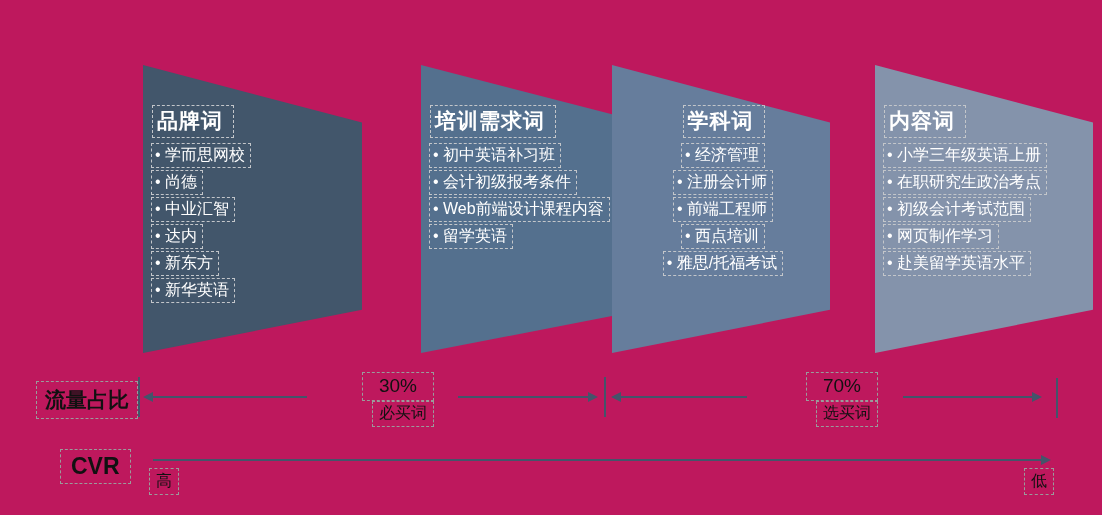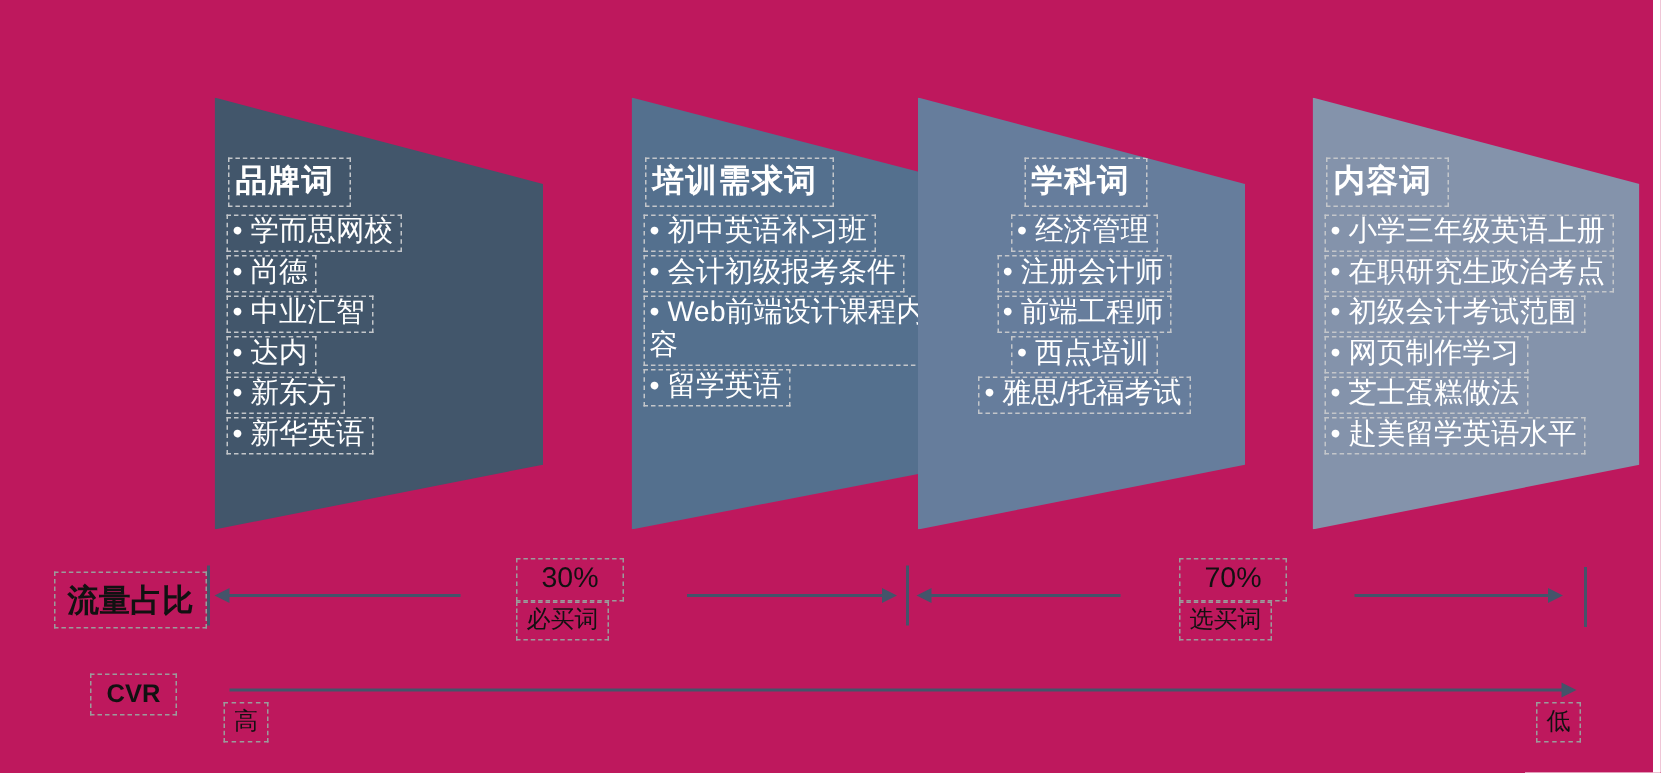--- a/index.html
+++ b/index.html
@@ -12,39 +12,39 @@
     position:absolute;top:65px;height:288px;color:#fff;
     clip-path:polygon(0 0,100% 20%,100% 85%,0 100%);
   }
   .trap-inner{padding:40px 4px 0 8px;}
   .trap-title{
     display:inline-block;font-size:21px;font-weight:bold;letter-spacing:1px;
     border:1px dashed #c3c6ca;padding:2px 10px 3px 4px;margin:0 0 5px 1px;line-height:26px;
   }
   .trap-item{display:block;margin:0 0 2px 0;}
   .item-box{
-    display:inline-block;font-size:19px;line-height:22px;
+    display:inline-block;font-size:16px;line-height:22px;
     border:1px dashed #c3c6ca;padding:0 5px 1px 3px;
   }
   .item-box::before{content:"• ";}
   
   .dash-label{
     position:absolute;border:1px dashed #9b9b9b;color:#111;background:transparent;
   }
   .vline{position:absolute;width:2px;}
   .arrow{position:absolute;height:2px;}
   .arrow.right::after{
     content:"";position:absolute;right:-9px;top:-4px;border-left:10px solid;
     border-left-color:inherit;border-top:5px solid transparent;border-bottom:5px solid transparent;
   }
   .arrow.left::before{
     content:"";position:absolute;left:-9px;top:-4px;border-right:10px solid;
     border-right-color:inherit;border-top:5px solid transparent;border-bottom:5px solid transparent;
   }
-  .pct-group{position:absolute;text-align:left;color:#111;}
+  .pct-group{position:absolute;text-align:right;color:#111;}
   .pct-box{display:inline-block;border:1px dashed #9b9b9b;font-size:19px;padding:2px 16px 3px 16px;}
   .tag-box{display:inline-block;border:1px dashed #9b9b9b;font-size:16px;padding:1px 6px 2px 6px;margin-top:0px;}
 </style>
 </head>
 <body>
 
 <div class="canvas">
 
   <div class="trap" style="left: 143px; width: 219px; background-color: rgb(66, 86, 107);">
     <div class="trap-inner">
@@ -79,21 +79,20 @@
     </div>
   </div>
 
   <div class="trap" style="left: 847px; width: 218px; background-color: rgb(132, 147, 171); margin-left: 28px;">
     <div class="trap-inner">
       <span class="trap-title">内容词</span>
       <span class="trap-item"><span class="item-box">小学三年级英语上册</span></span>
       <span class="trap-item"><span class="item-box">在职研究生政治考点</span></span>
       <span class="trap-item"><span class="item-box">初级会计考试范围</span></span>
       <span class="trap-item"><span class="item-box">网页制作学习</span></span>
-      <span class="trap-item"><span class="item-box">芝士蛋糕做法</span></span>
       <span class="trap-item"><span class="item-box">赴美留学英语水平</span></span>
     </div>
   </div>
 
   <span class="dash-label" style="left:36px;top:381px;font-size:21px;font-weight:bold;padding:4px 8px;">流量占比</span>
 
   <div class="vline" style="left: 138px; top: 377px; height: 40px; background-color: rgb(68, 84, 106);"></div>
 
   <div class="arrow left" style="left: 152px; top: 396px; width: 155px; border-right-color: rgb(68, 84, 106); background-color: rgb(68, 84, 106);"></div>
 
@@ -110,21 +109,21 @@
 
   <div class="pct-group" style="left:786px;top:372px;width:92px;">
     <span class="pct-box">70%</span><br>
     <span class="tag-box">选买词</span>
   </div>
 
   <div class="arrow right" style="left: 903px; top: 396px; width: 130px; border-left-color: rgb(68, 84, 106); background-color: rgb(68, 84, 106);"></div>
 
   <div class="vline" style="left: 1056px; top: 378px; height: 40px; background-color: rgb(68, 84, 106);"></div>
 
-  <span class="dash-label" style="left:60px;top:449px;font-size:17px;font-weight:bold;padding:3px 10px;">CVR</span>
+  <span class="dash-label" style="left:60px;top:449px;font-size:23px;font-weight:bold;padding:3px 10px;">CVR</span>
 
   <div class="arrow right" style="left: 153px; top: 459px; width: 889px; border-left-color: rgb(68, 84, 106); background-color: rgb(68, 84, 106);"></div>
 
   <span class="dash-label" style="left:149px;top:468px;font-size:16px;padding:2px 6px;">高</span>
 
   <span class="dash-label" style="left:1024px;top:468px;font-size:16px;padding:2px 6px;">低</span>
 
 </div>
 
 </body></html>

